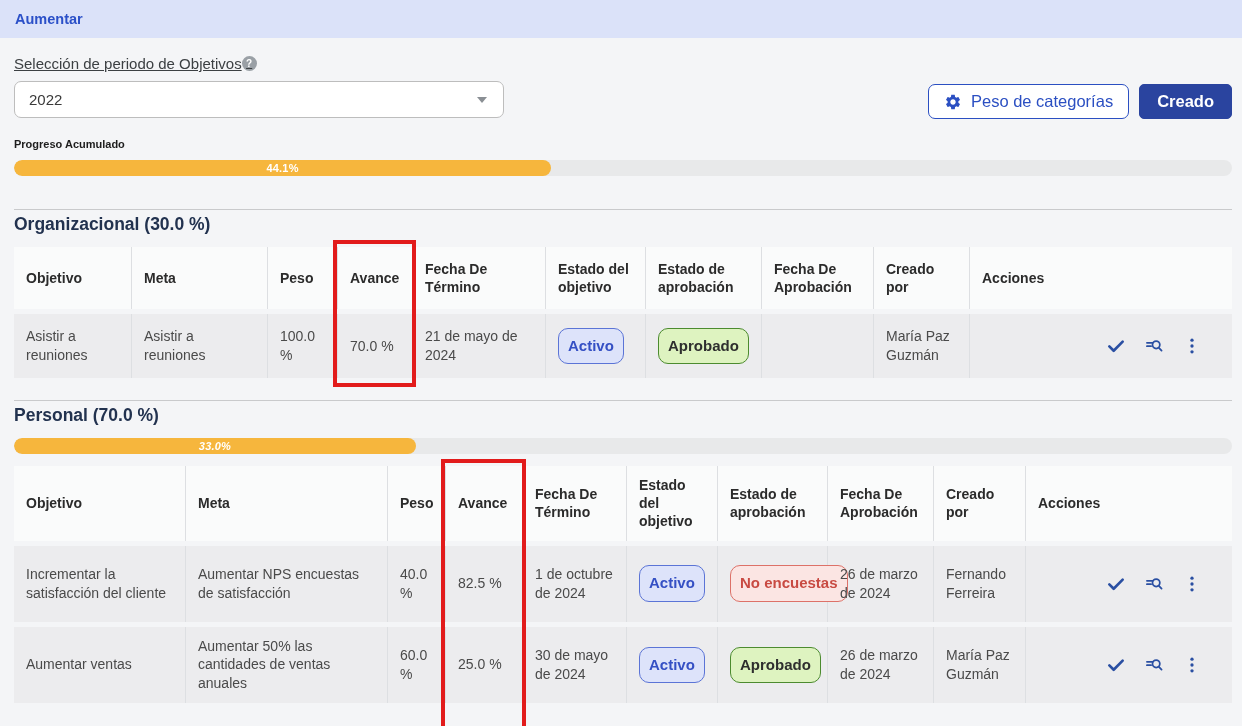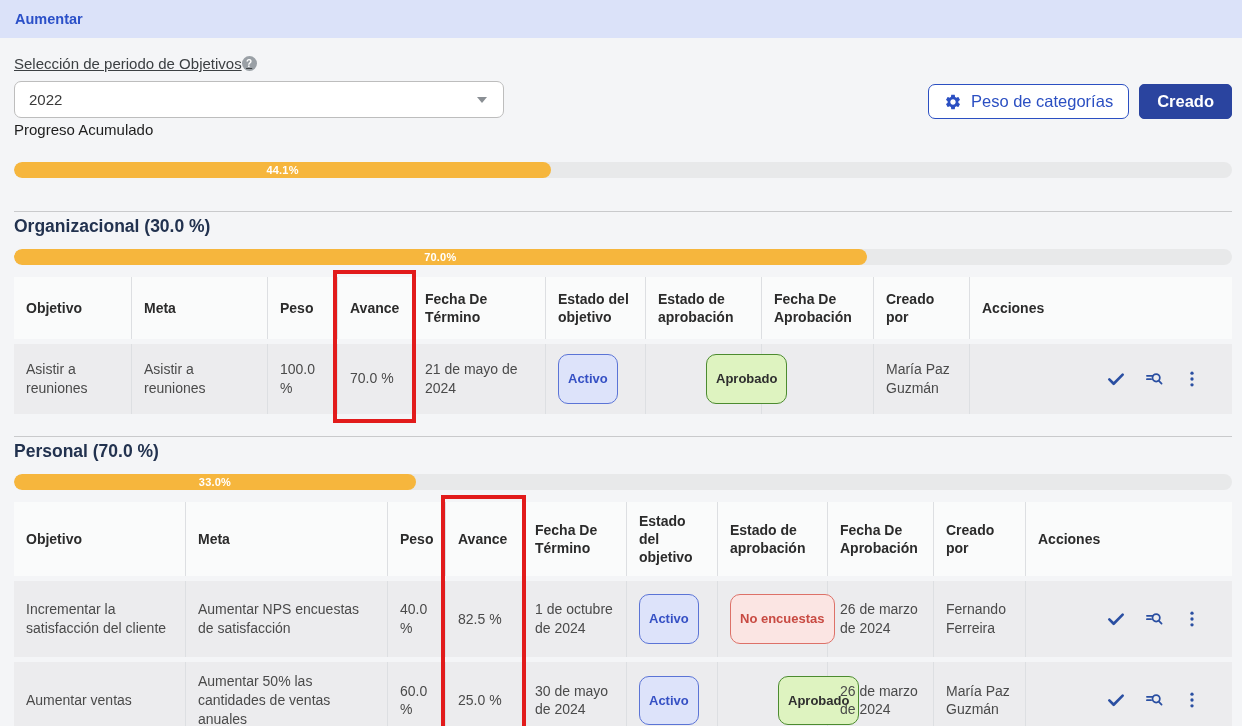--- a/index.html
+++ b/index.html
@@ -40,22 +40,22 @@
     background:#fff; border:1px solid #2b4fc2; border-radius:7px;
     color:#2b4fc2; font-size:16.5px; font-family:inherit; cursor:pointer;
   }
   .btn-outline svg { display:block; }
   .btn-solid {
     height:35px; padding:0 17px; background:#2a449f; border:1px solid #2a449f; border-radius:5px;
     color:#fff; font-size:16.5px; font-weight:bold; font-family:inherit; cursor:pointer;
   }
 
   
-  .progress-title { margin-top:3px; font-size:15px; font-weight:normal; color:#1d1d1d; }
-  .progress { margin-top:24px; height:16px; background:#e8e9ea; border-radius:9px; position:relative; overflow:hidden; }
+  .progress-title { margin-top:20px; font-size:11px; font-weight:bold; color:#1d1d1d; }
+  .progress { margin-top:10px; height:16px; background:#e8e9ea; border-radius:9px; position:relative; overflow:hidden; }
   .progress-fill {
     height:100%; background:#f6b63d; border-radius:9px;
     display:flex; align-items:center; justify-content:center; min-width:28px;
   }
   .progress-pct { color:#fff; font-size:11px; font-weight:bold; letter-spacing:.2px; }
 
   hr.divider { border:none; border-top:1px solid #c9cacc; margin:33px 0 0 0; }
 
   .section-title { margin-top:4px; font-size:17.5px; font-weight:bold; color:#22324f; }
   .section-progress { margin-top:12px; }
@@ -68,25 +68,25 @@
     padding:10px 12px; vertical-align:middle; line-height:1.3;
   }
   td { background:#ececee; color:#4a4a4a; padding:10px 12px; vertical-align:middle; line-height:1.35; }
   th + th, td + td { border-left:1px solid #dddfe2; }
   .t1 td { height:64px; }
   .t1 th { height:62px; }
   .t2 th { height:56px; }
   .t2 td { height:76px; }
 
   .badge {
-    display:inline-block; padding:15px 9px; border-radius:10px;
-    font-size:13px; font-weight:bold; white-space:nowrap;
+    display:inline-block; padding:7px 9px; border-radius:10px;
+    font-size:15px; font-weight:bold; white-space:nowrap;
   }
   .badge-active   { background:#dde3fa; border:1.5px solid #5b74d6; color:#3550c4; }
-  .badge-approved { background:#def3c0; border:1.5px solid #4c8b2f; color:#2e2e2e;margin-left:48px; }
+  .badge-approved { background:#def3c0; border:1.5px solid #4c8b2f; color:#2e2e2e; }
   .badge-rejected { background:#fbe5e3; border:1.5px solid #dd7168; color:#c84a42; }
 
   .actions { display:flex; justify-content:flex-end; align-items:center; gap:18px; padding-right:18px; }
   .action-btn { width:20px; height:20px; color:#2a4fa2; cursor:pointer; display:inline-flex; }
   .action-btn svg { display:block; }
 
   .highlight-box {
     position:absolute; border:4px solid #e21b1b; pointer-events:none; z-index:5;
   }
   .wrap-org .highlight-box      { left:319px; top:-2px; width:83px; height:calc(100% + 6px); }
@@ -124,25 +124,20 @@
   <div class="progress-title">Progreso Acumulado</div>
   <div class="progress">
     <div class="progress-fill" style="width: 44.1%;">
       <span class="progress-pct">44.1%</span>
     </div>
   </div>
 
   <hr class="divider">
 
   <div class="section-title">Organizacional (30.0 %)</div>
-  <div class="progress section-progress">
-    <div class="progress-fill" style="width: 70%;">
-      <span class="progress-pct">70.0%</span>
-    </div>
-  </div>
 
   <div class="table-wrap wrap-org">
     <table class="t1">
       <colgroup>
         <col style="width:117px">
           <col style="width:136px">
           <col style="width:70px">
           <col style="width:75px">
           <col style="width:133px">
         <col style="width:100px">
@@ -206,21 +201,21 @@
         </tr>
       </tbody>
     </table>
     <div class="highlight-box"></div>
   </div>
 
   <hr class="divider" style="margin-top:17px;">
 
   <div class="section-title">Personal (70.0 %)</div>
   <div class="progress section-progress">
-    <div class="progress-fill" style="width: 33%;">
+    <div class="progress-fill" style="width: 33%; font-style: italic;">
       <span class="progress-pct">33.0%</span>
     </div>
   </div>
 
   <div class="table-wrap wrap-personal">
     <table class="t2">
       <colgroup>
         <col style="width:171px">
           <col style="width:202px">
           <col style="width:58px">

